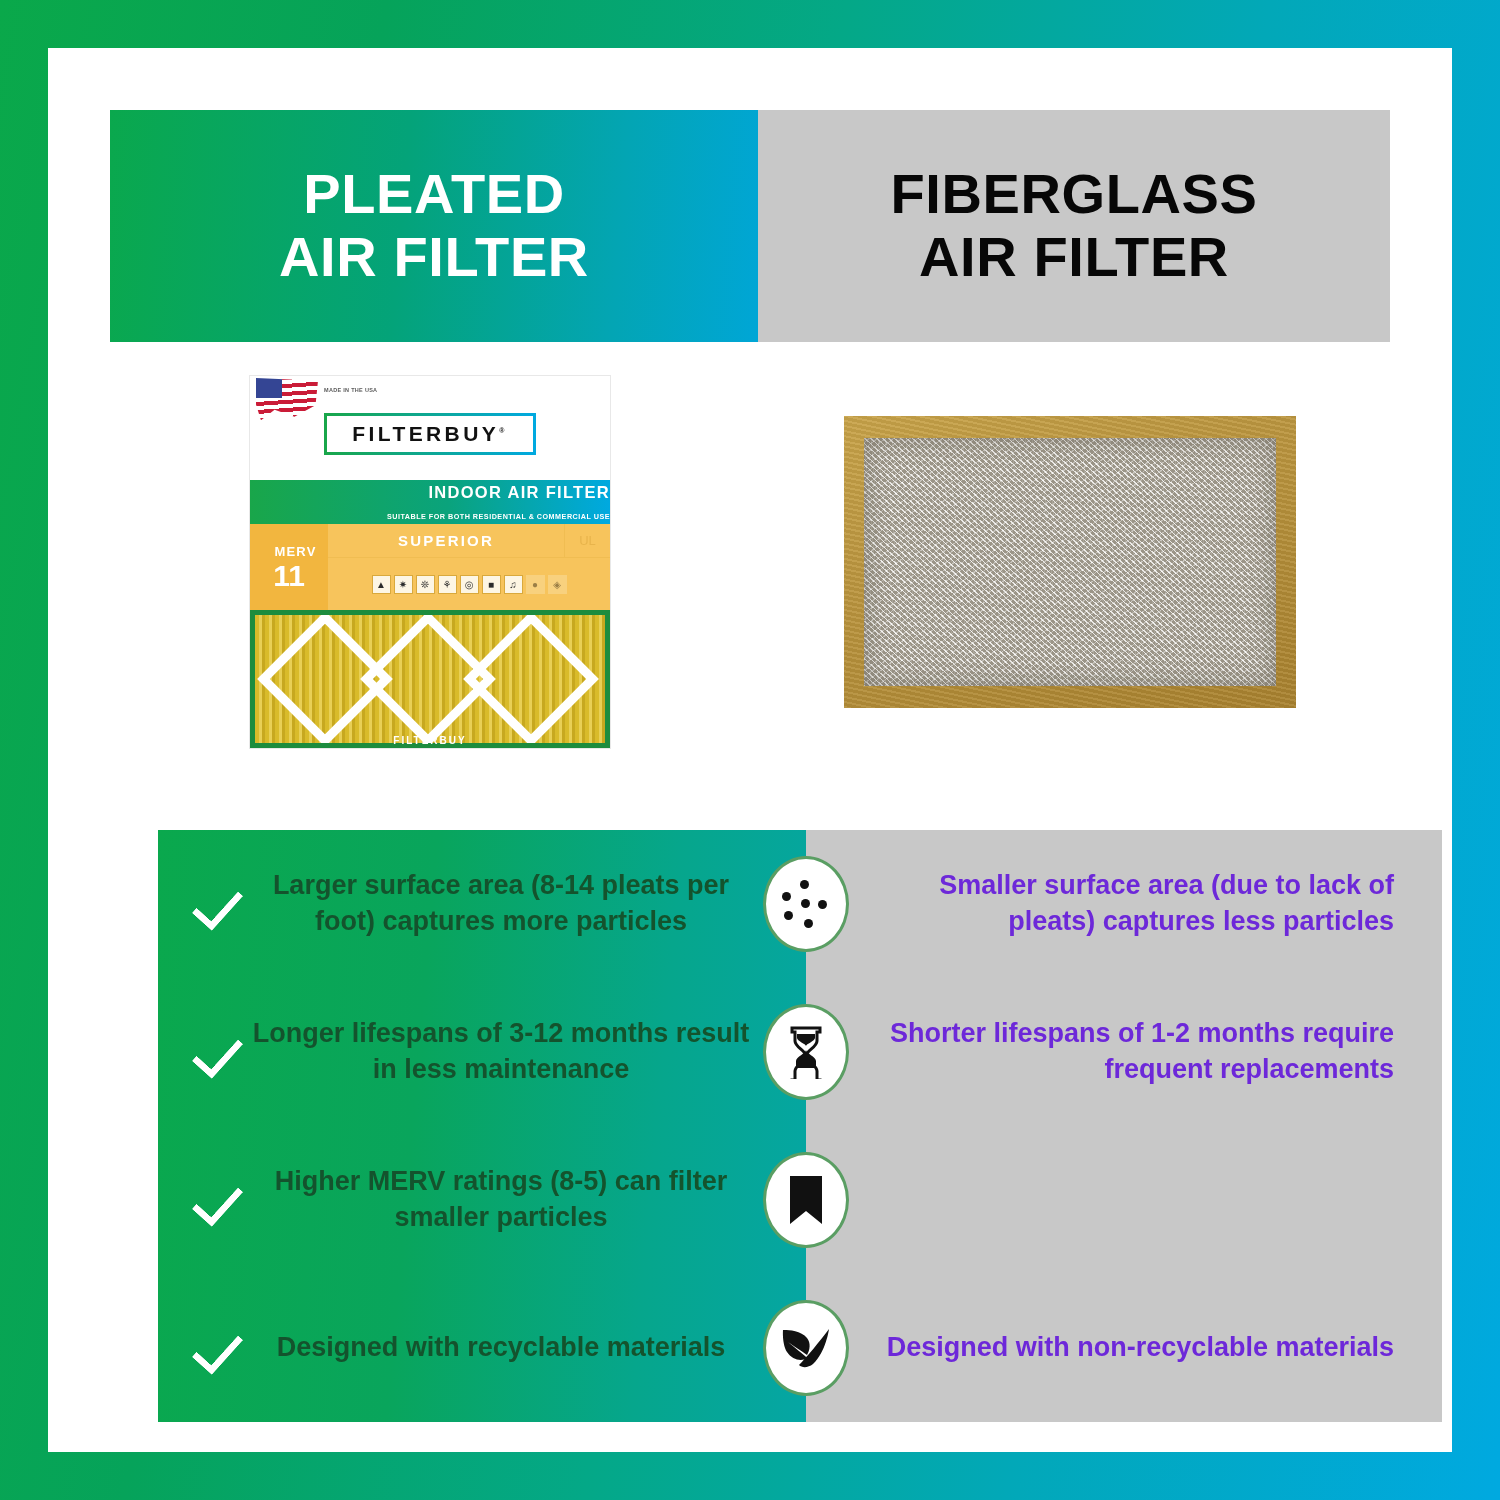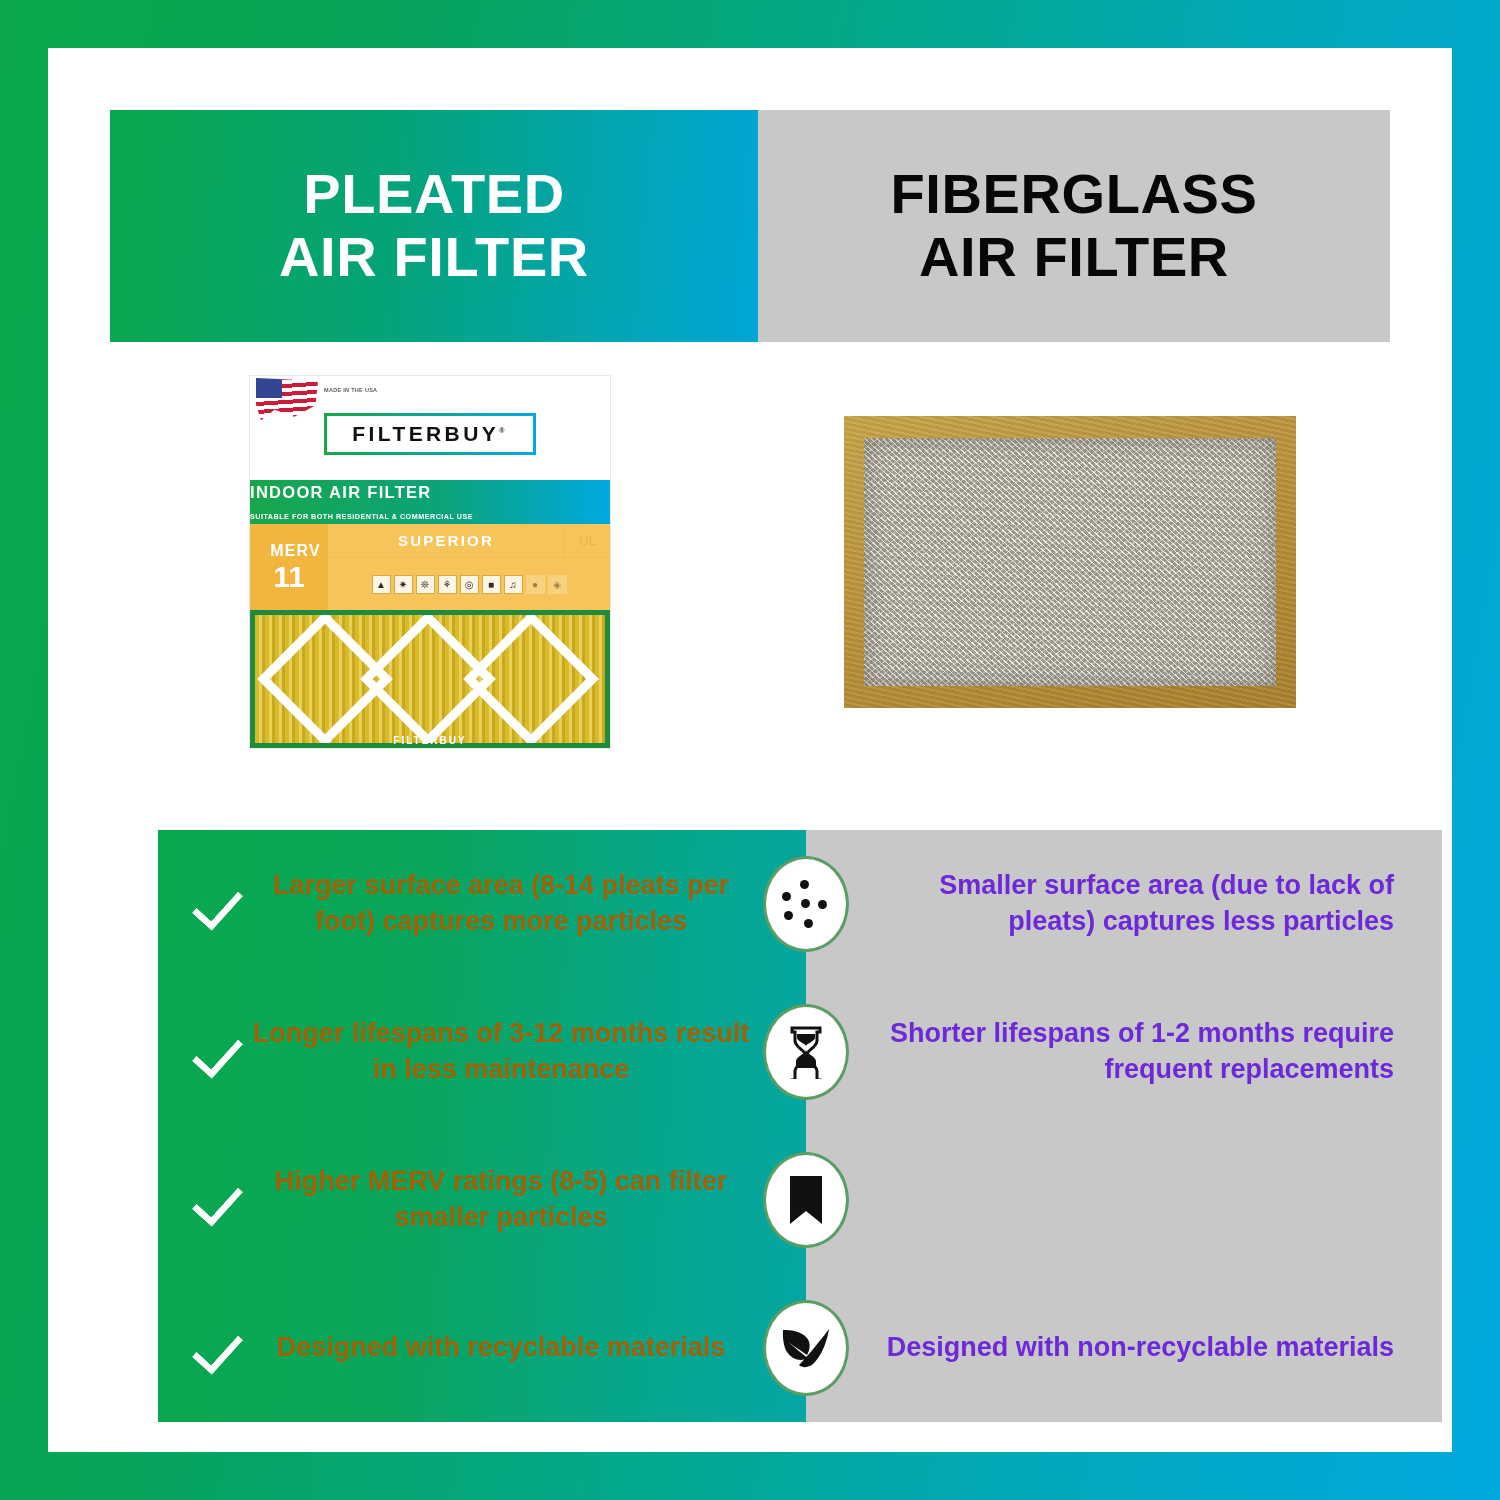--- a/index.html
+++ b/index.html
@@ -141,42 +141,42 @@
     letter-spacing: 3.4px;
     color: #111111;
   }
   #brand-tm { font-size: 7px; vertical-align: super; }
 
   #box-green-band {
     height: 44px;
     background: linear-gradient(90deg, #19a64a 0%, #0aa37c 55%, #00a9e0 100%);
     display: flex;
     flex-direction: column;
-    align-items: flex-start;
+    align-items: flex-end;
     justify-content: center;
     color: #ffffff;
   }
   #band-main { font-size: 16.5px; font-weight: 700; letter-spacing: 1.3px; }
   #band-sub  { font-size: 7.2px; font-weight: 700; letter-spacing: 0.5px; margin-top: 10px; }
 
   #box-gold {
     height: 86px;
     background: #f7c45c;
     display: flex;
   }
   #merv-cell {
     width: 78px;
     background: #f2b63f;
     display: flex;
     flex-direction: column;
     align-items: center;
     justify-content: center;
     color: #ffffff;
   }
-  #merv-label { font-size: 16px; font-weight: 700; letter-spacing: 1.2px; padding-left: 13px; }
+  #merv-label { font-size: 13px; font-weight: 700; letter-spacing: 1.2px; padding-left: 13px; }
   #merv-value { font-size: 30px; font-weight: 700; line-height: 1; margin-top: 2px; }
   #gold-right { flex: 1; display: flex; flex-direction: column; }
   #superior-row {
     height: 34px;
     display: flex;
     align-items: center;
     position: relative;
     border-bottom: 1px solid #f0bd52;
   }
   #superior-text {
@@ -332,21 +332,21 @@
     left: 12px; top: 6px;
     width: 20px; height: 40px;
     border: solid #ffffff;
     border-width: 0 7px 7px 0;
     transform: rotate(42deg);
     border-radius: 1px;
   }
   .cmp-left-text {
     flex: 1;
     text-align: center;
-    color: #a16207;
+    color: #14532d;
     font-size: 27px;
     font-weight: 700;
     line-height: 1.32;
   }
   .cmp-right {
     flex: 1;
     text-align: right;
     color: #6d28d9;
     font-size: 27px;
     font-weight: 700;

